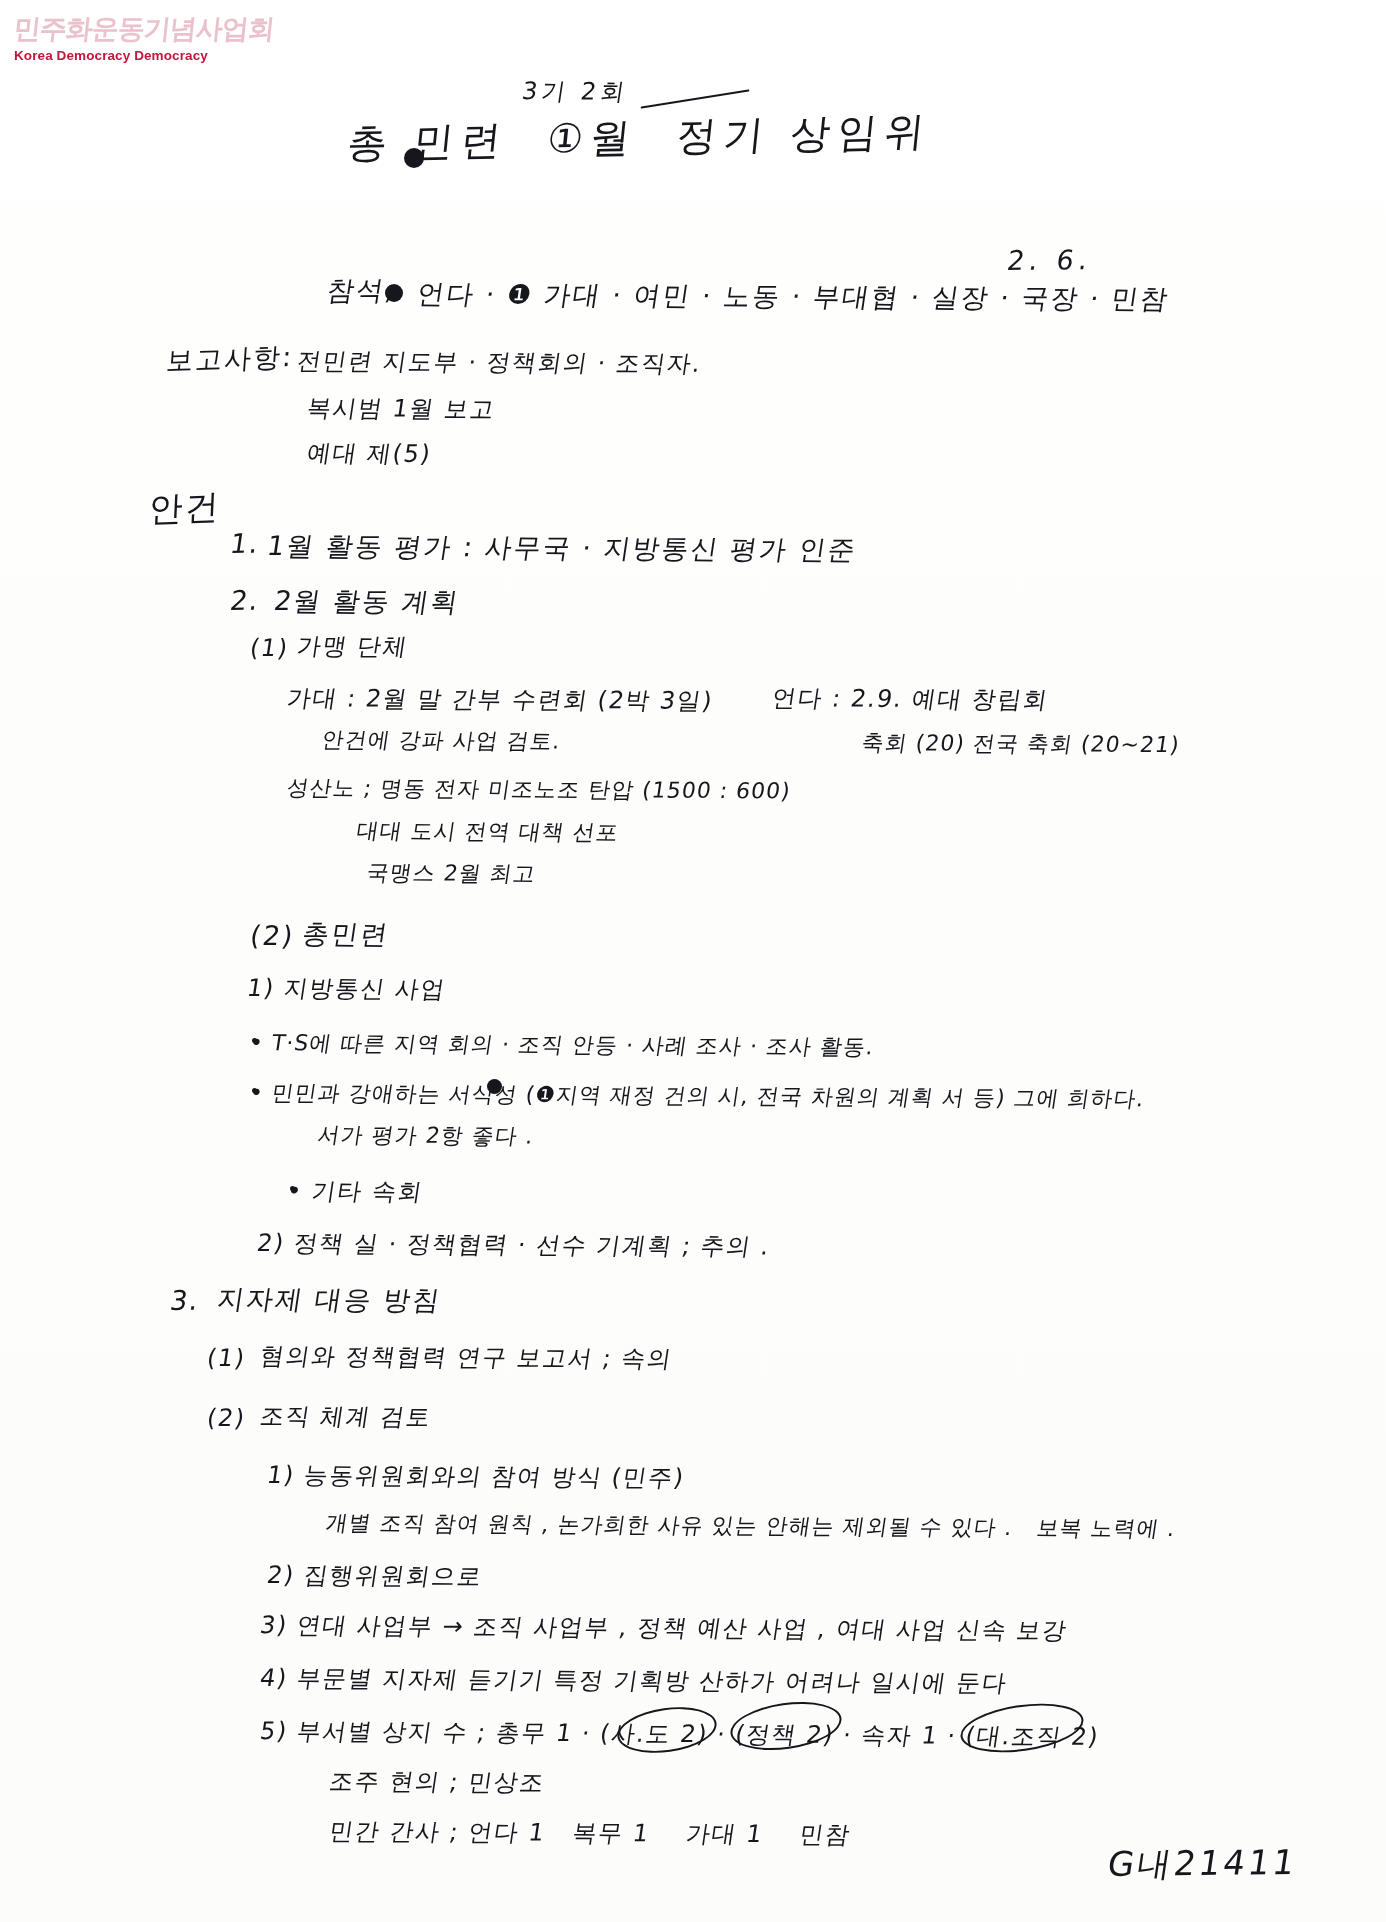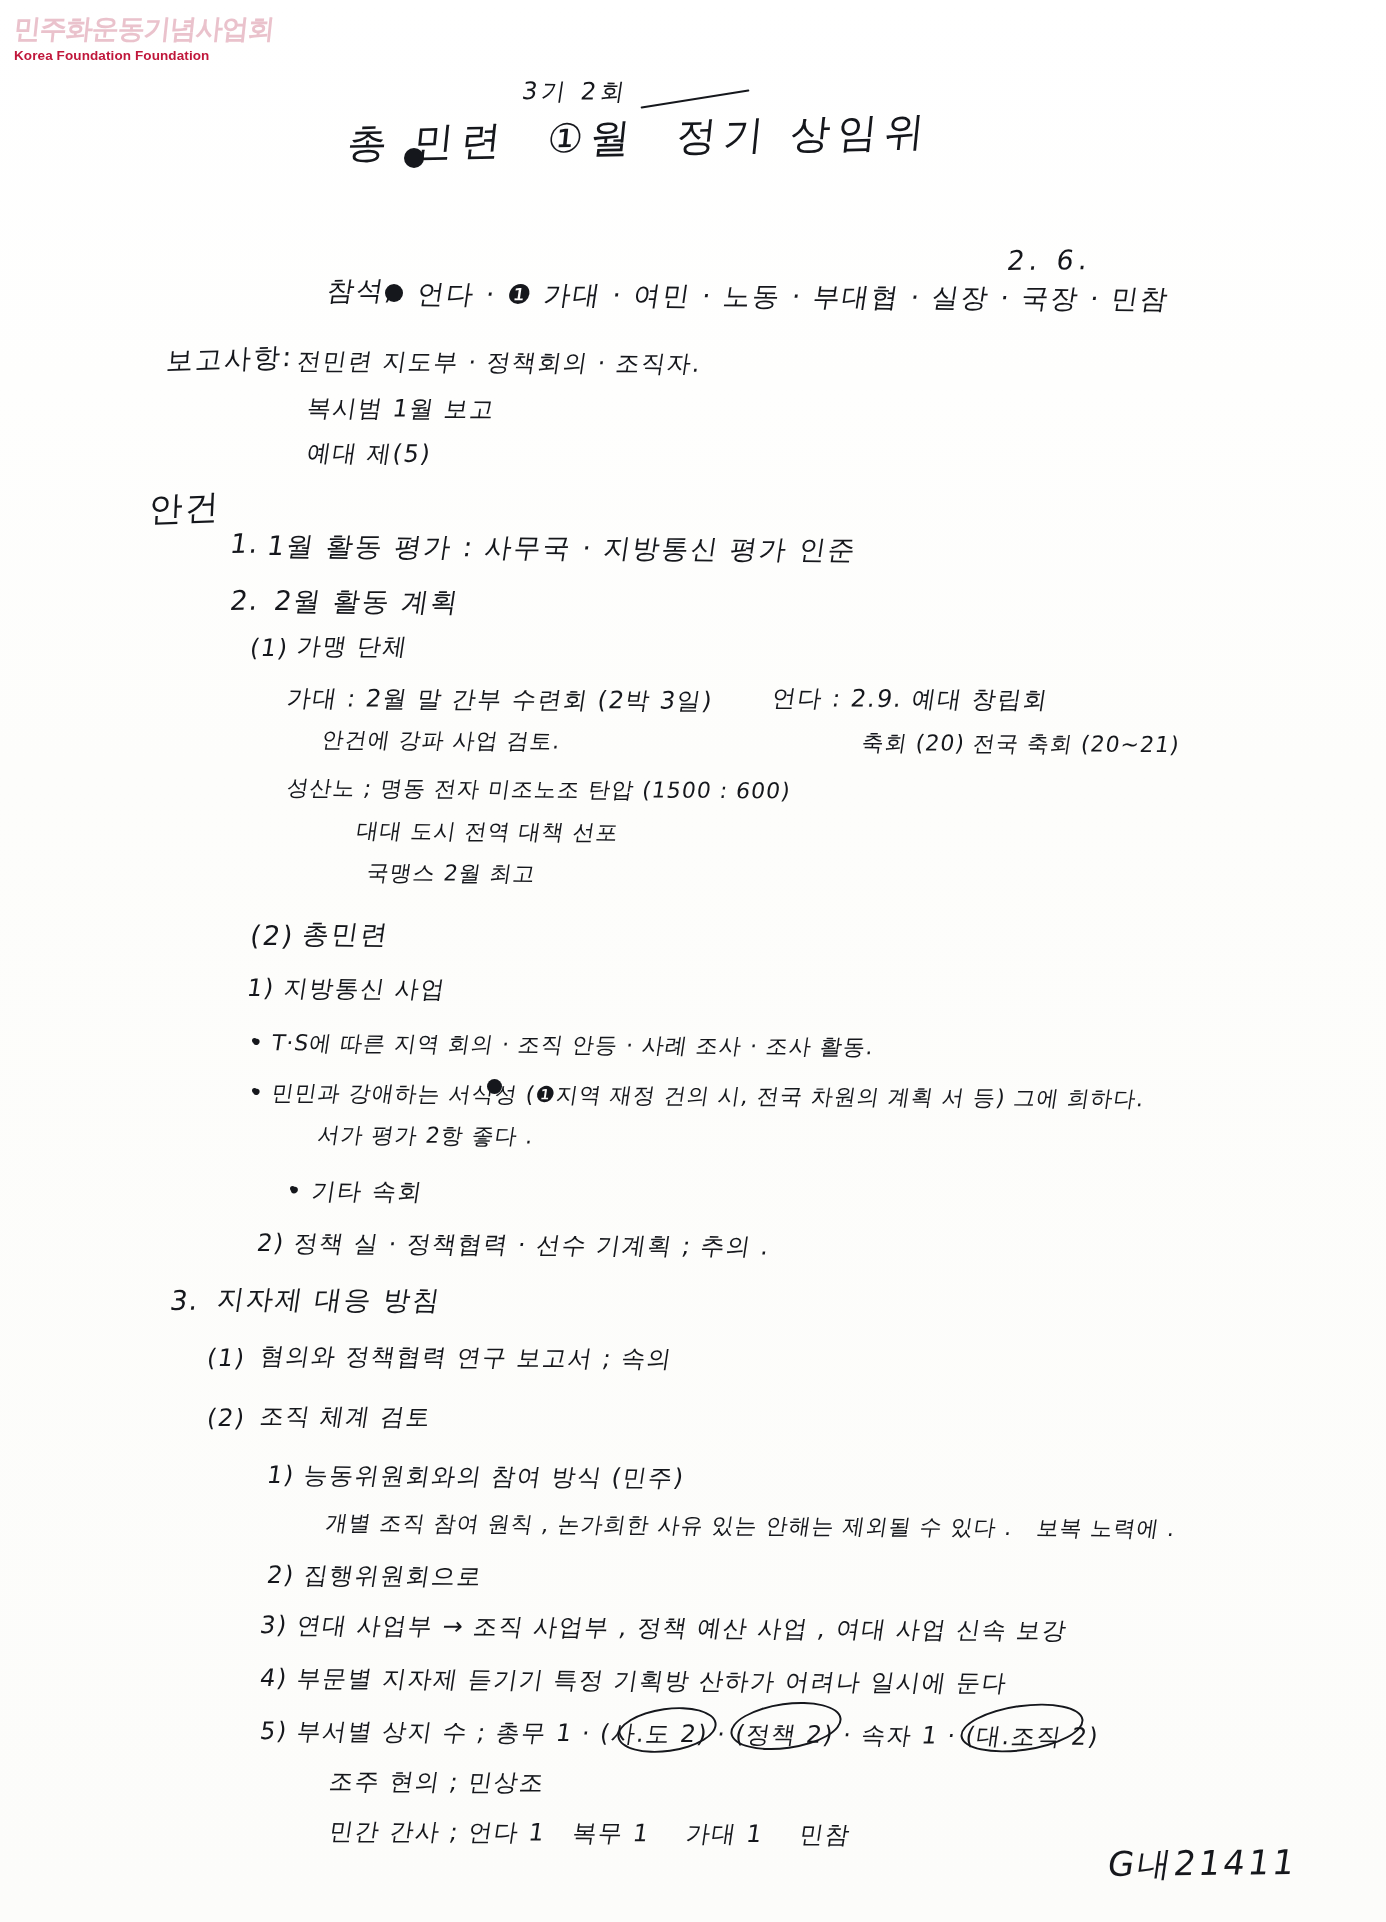--- a/index.html
+++ b/index.html
@@ -105,21 +105,21 @@
   }
 </style>
 </head>
 <body>
 
 <div class="page">
   <div class="paper-tint"></div>
 
   <div class="logo">
     <div class="logo-ko">민주화운동기념사업회</div>
-    <div class="logo-en">Korea Foundation Foundation</div>
+    <div class="logo-en">Korea Democracy Democracy</div>
   </div>
 
   <div class="hw t-sup s4" style="left:520px; top:78px;">3기 2회</div>
   <div class="underline-swoosh" style="left:640px; top:98px; width:110px;"></div>
 
   <div class="hw t-title s1" style="left:345px; top:120px;">총 민련  ①월  정기 상임위</div>
 
   <div class="hw t-date s2" style="left:1005px; top:245px;">2. 6.</div>
 
   <div class="hw t-lg s2" style="left:325px; top:275px;">참석;</div>

